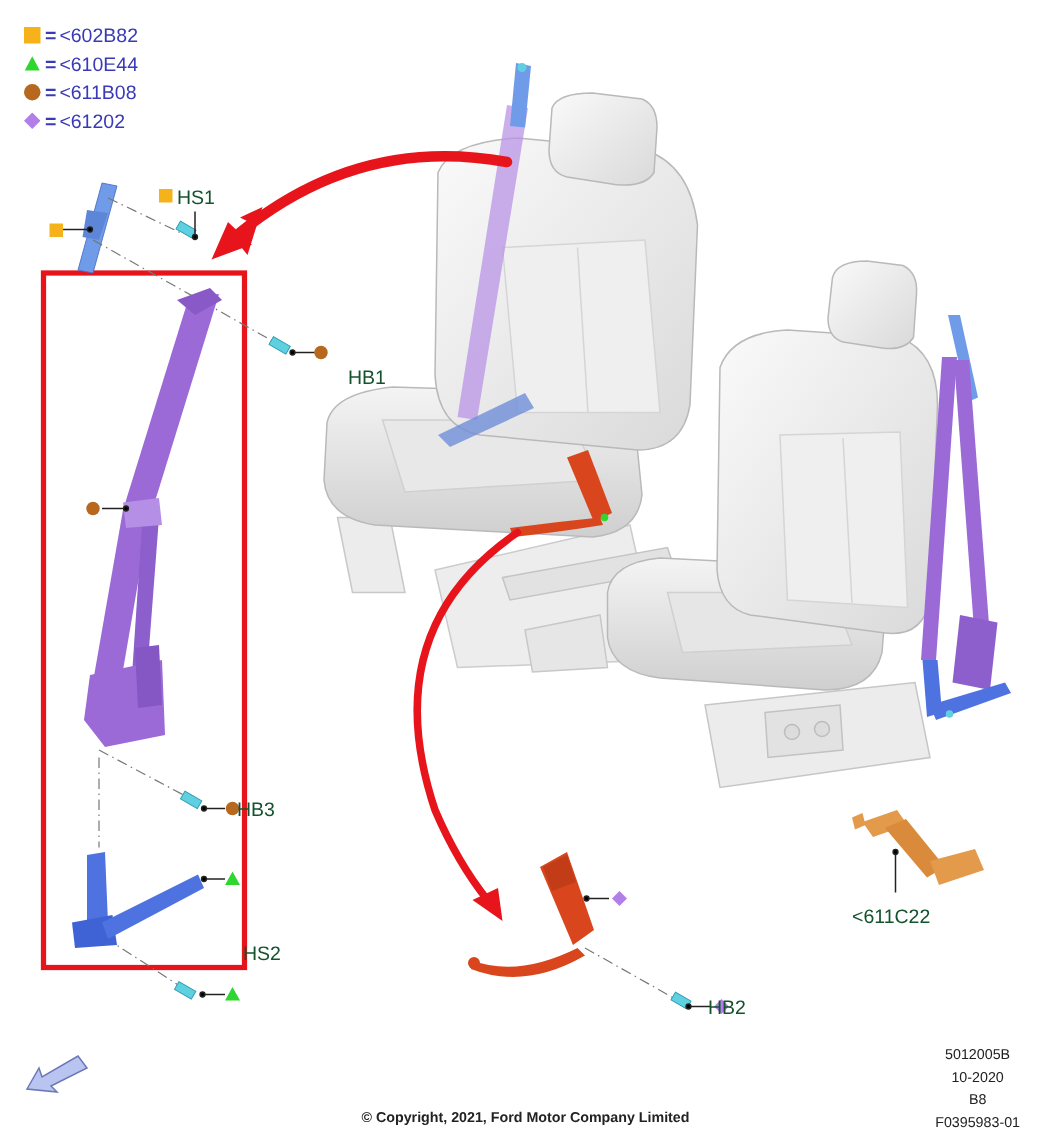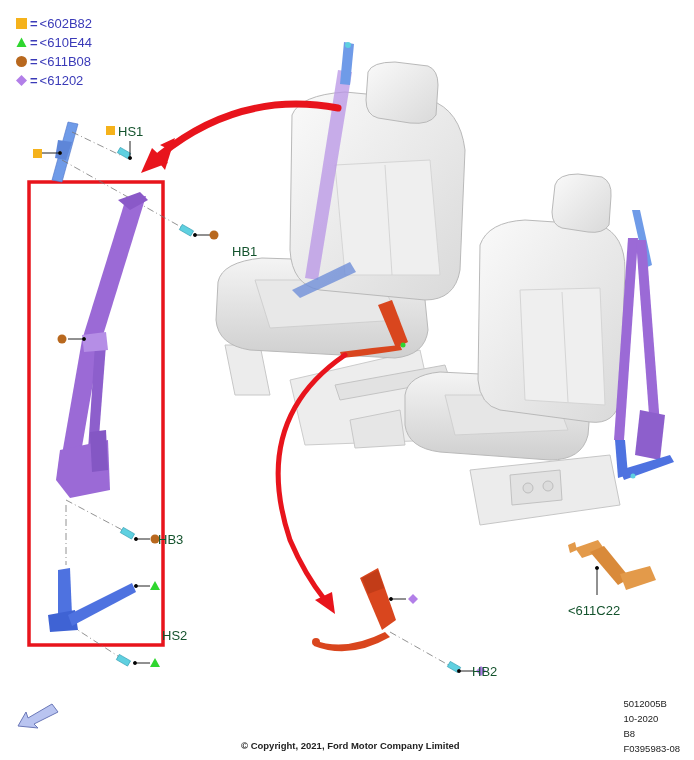--- a/index.html
+++ b/index.html
@@ -6,21 +6,21 @@
   body { width:694px; height:760px; position:relative; overflow:hidden;
          font-family:"Liberation Sans", sans-serif; }
   #stage { position:absolute; left:0; top:0; width:694px; height:760px; }
   .legend { position:absolute; left:16px; top:14px; }
   .legend-row { display:flex; align-items:center; height:19px; }
   .legend-row .sym { width:11px; height:11px; display:inline-block; margin-right:3px; }
   .legend-row .txt { color:#3a3ab8; font-weight:normal; font-size:13px; letter-spacing:0px; }
   .legend-row .eq { color:#3a3ab8; font-weight:bold; font-size:13px; margin-right:2px; }
   .callout { position:absolute; color:#14532d; font-weight:normal; font-size:13px; white-space:nowrap; }
   .footer-copy { position:absolute; left:241px; top:740px; font-size:9.5px; color:#222;font-weight:bold; }
-  .footer-id { position:absolute; right:14px; top:696px; font-size:9.5px; color:#222; text-align:left; line-height:15px; }
+  .footer-id { position:absolute; right:14px; top:696px; font-size:9.5px; color:#222; text-align:center; line-height:15px; }
   .nav-arrow { position:absolute; left:16px; top:700px; cursor:pointer; }
 </style>
 </head>
 <body>
 
 <svg id="stage" viewBox="0 0 694 760" xmlns="http://www.w3.org/2000/svg">
   <defs>
     <linearGradient id="seatG" x1="0" y1="0" x2="1" y2="1">
       <stop offset="0" stop-color="#fafafa"></stop>
       <stop offset="1" stop-color="#d9d9d9"></stop>
@@ -216,14 +216,14 @@
 
 <svg class="nav-arrow" width="50" height="30" viewBox="0 0 50 30">
   <polygon points="2,26 10,12 12,18 36,4 42,12 18,24 22,28" fill="#b9c4f0" stroke="#6b78b8" stroke-width="1"></polygon>
 </svg>
 
 <div class="footer-copy">© Copyright, 2021, Ford Motor Company Limited</div>
 <div class="footer-id">
   <div>5012005B</div>
   <div>10-2020</div>
   <div>B8</div>
-  <div>F0395983-08</div>
+  <div>F0395983-01</div>
 </div>
 
 </body></html>

